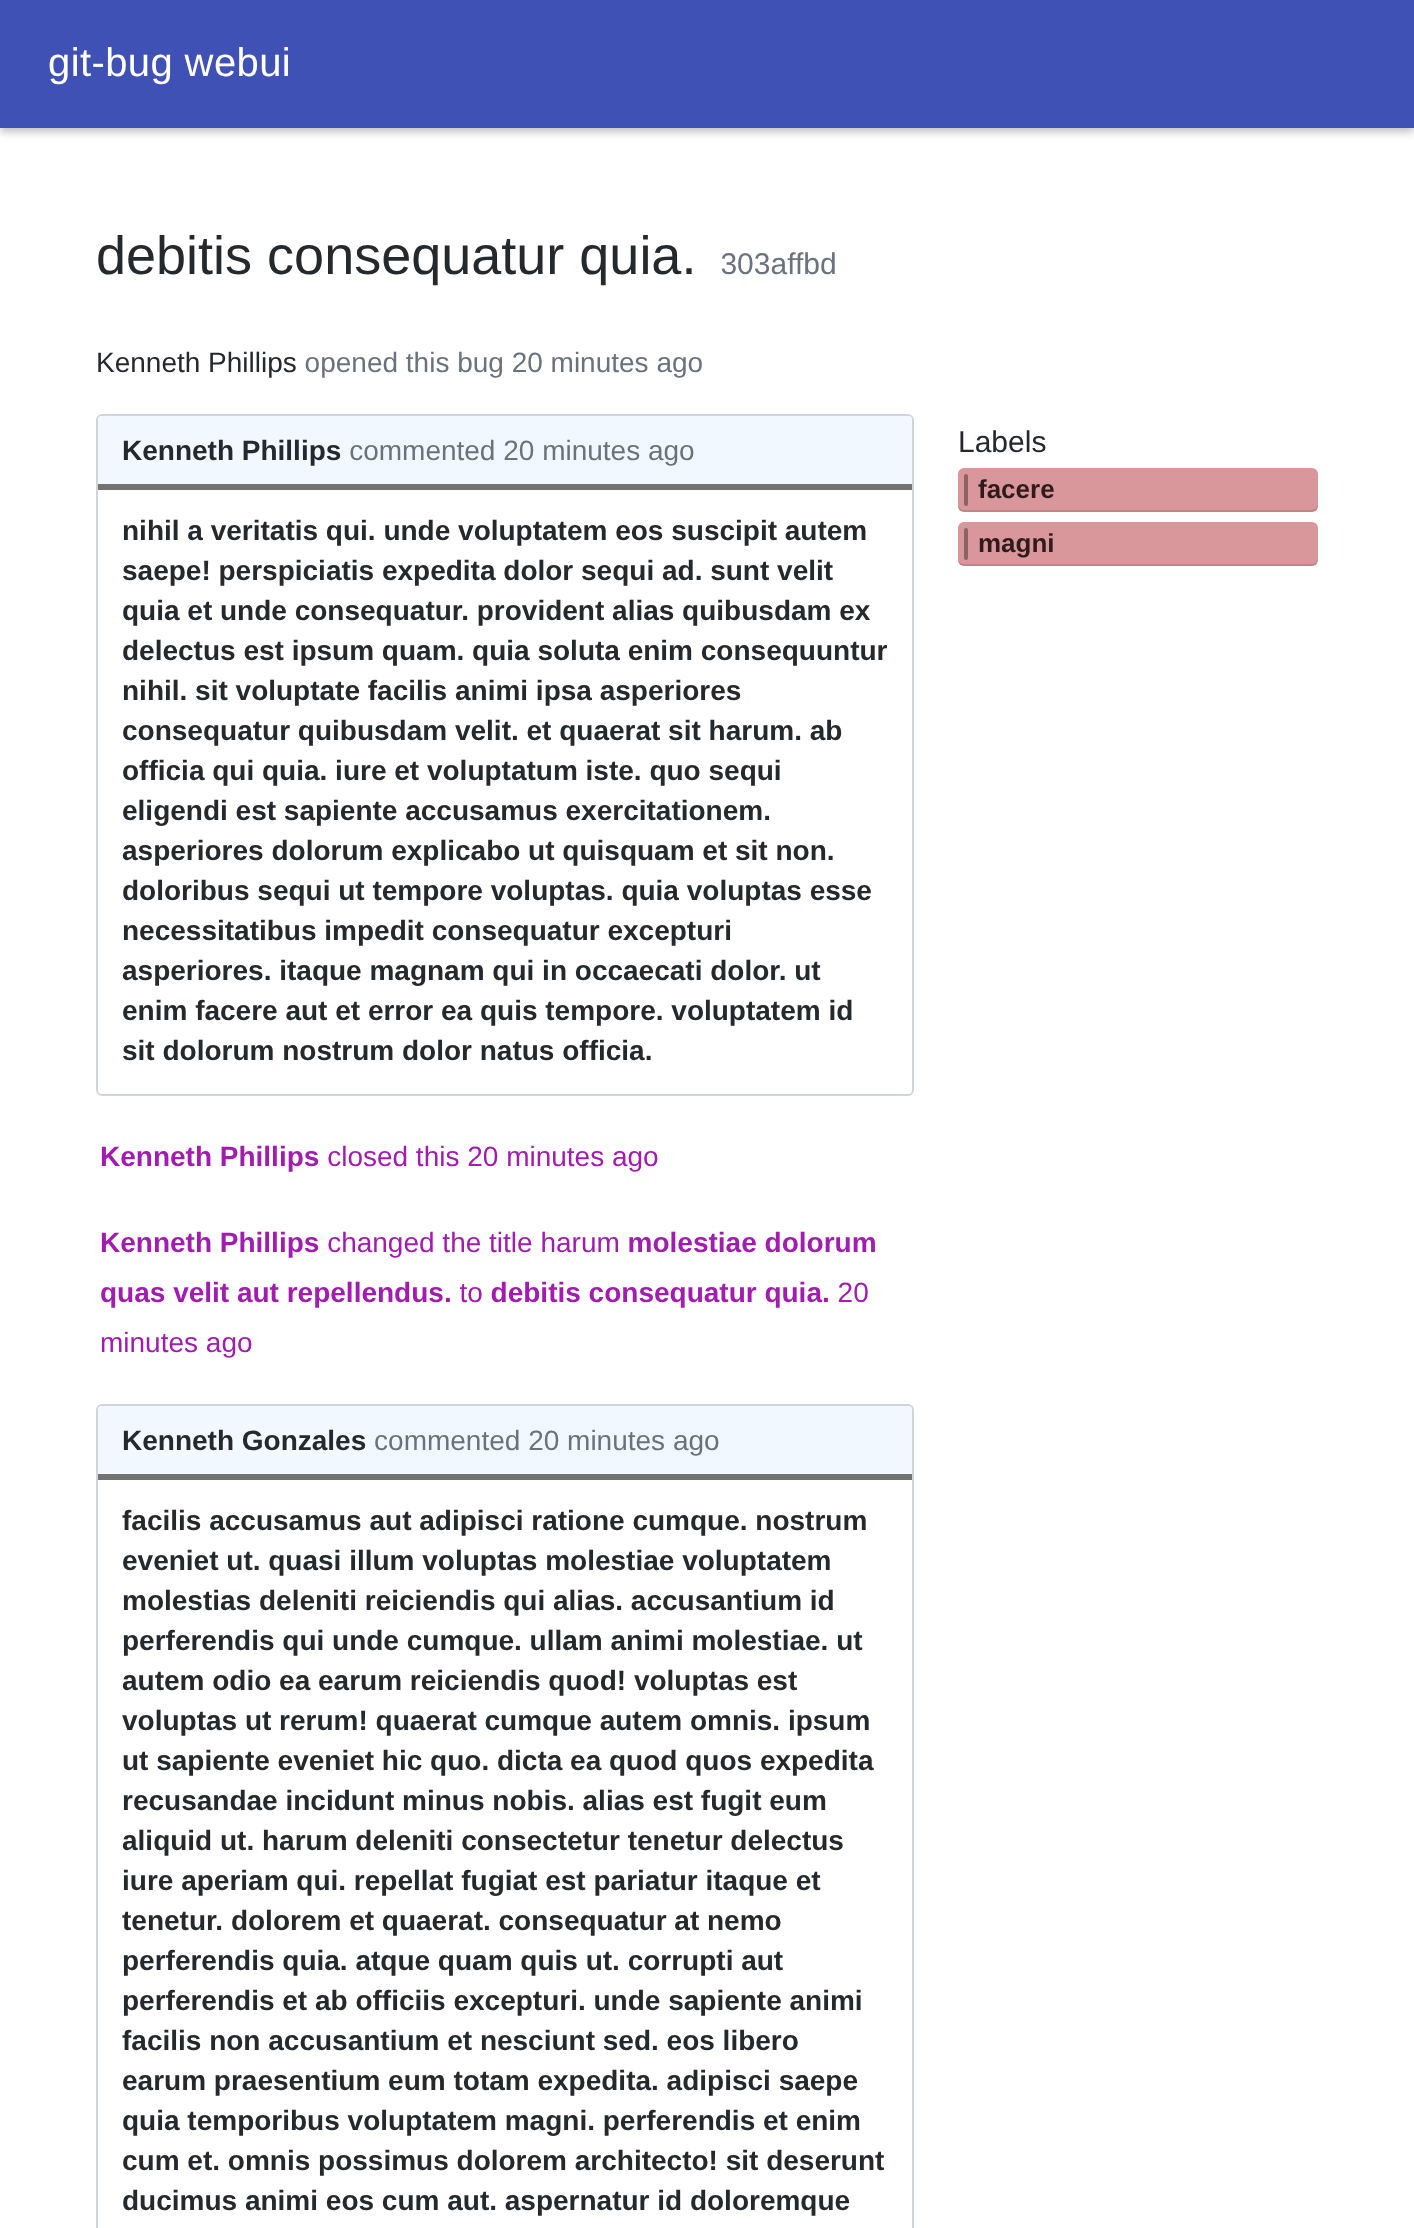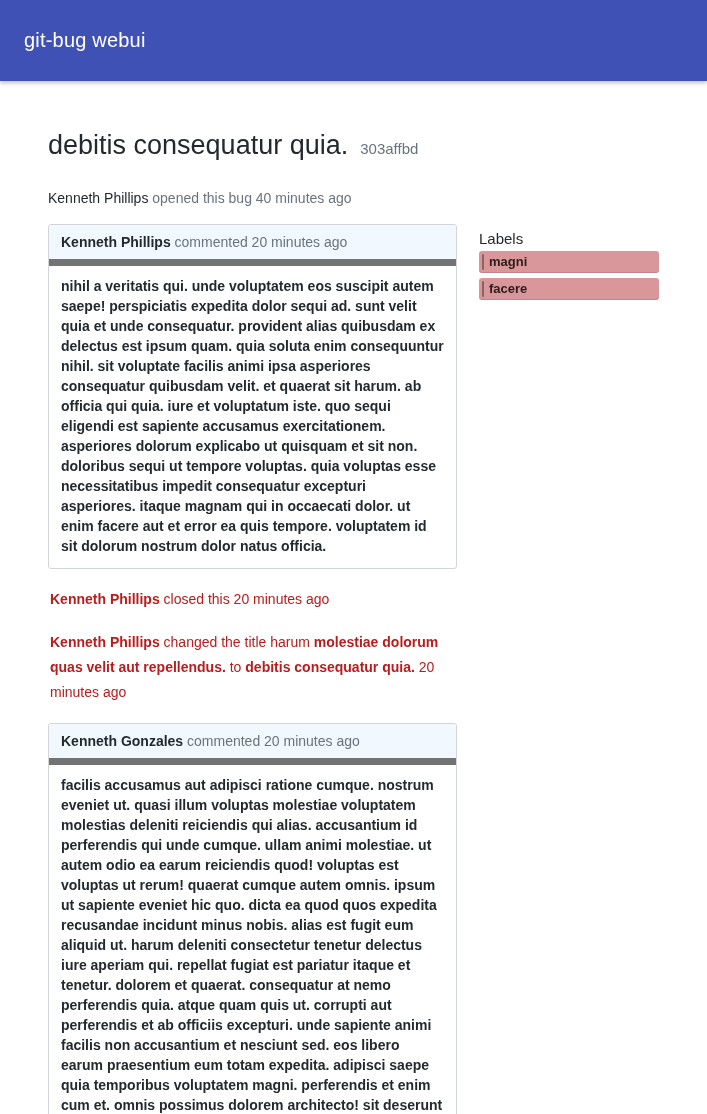--- a/index.html
+++ b/index.html
@@ -10,21 +10,21 @@
   body {
     width: 707px;
     min-height: 1114px;
     font-family: "Liberation Sans", sans-serif;
     color: #24292e;
     -webkit-font-smoothing: antialiased;
   }
 
   
   .appbar {
-    height: 81px;
+    height: 64px;
     background: #3f51b5;
     color: #ffffff;
     display: flex;
     align-items: center;
     padding: 0 24px;
     box-shadow: 0 2px 4px rgba(0,0,0,0.25);
     position: relative;
     z-index: 5;
   }
   .appbar-title {
@@ -90,21 +90,21 @@
   
   .comment {
     border: 1px solid #d1d5da;
     border-radius: 3px;
     background: #ffffff;
     margin-bottom: 18px;
     overflow: hidden;
   }
   .comment-header {
     background: #f1f8ff;
-    border-bottom: 7px solid #737373;
+    border-bottom: 3px solid #737373;
     padding: 9px 12px;
     font-size: 14px;
     color: #6a737d;
   }
   .comment-header .who {
     font-weight: bold;
     color: #24292e;
   }
   .comment-body {
     padding: 10px 12px 12px 12px;
@@ -114,21 +114,21 @@
     font-weight: bold;
   }
   .comment-body p {
     margin: 0;
   }
 
   
   .event {
     font-size: 14px;
     line-height: 25px;
-    color: #b91c1c;
+    color: #a21caf;
     margin: 0 0 18px 0;
     padding-left: 2px;
   }
   .event .who {
     font-weight: bold;
   }
   .event .strong {
     font-weight: bold;
   }
 
@@ -170,21 +170,21 @@
 <div class="page">
   <div class="container">
 
     <div class="bug-header">
       <div class="bug-title-line">
         <h1 class="bug-title">debitis consequatur quia.</h1>
         <span class="bug-hash">303affbd</span>
       </div>
       <div class="bug-sub">
         <span class="author">Kenneth Phillips</span>
-        <span>opened this bug 40 minutes ago</span>
+        <span>opened this bug 20 minutes ago</span>
       </div>
     </div>
 
     <div class="content-cols">
 
       <div class="col-main">
 
         <div class="comment">
           <div class="comment-header">
             <span class="who">Kenneth Phillips</span>
@@ -217,20 +217,20 @@
           <div class="comment-body">
             <p>facilis accusamus aut adipisci ratione cumque. nostrum eveniet ut. quasi illum voluptas molestiae voluptatem molestias deleniti reiciendis qui alias. accusantium id perferendis qui unde cumque. ullam animi molestiae. ut autem odio ea earum reiciendis quod! voluptas est voluptas ut rerum! quaerat cumque autem omnis. ipsum ut sapiente eveniet hic quo. dicta ea quod quos expedita recusandae incidunt minus nobis. alias est fugit eum aliquid ut. harum deleniti consectetur tenetur delectus iure aperiam qui. repellat fugiat est pariatur itaque et tenetur. dolorem et quaerat. consequatur at nemo perferendis quia. atque quam quis ut. corrupti aut perferendis et ab officiis excepturi. unde sapiente animi facilis non accusantium et nesciunt sed. eos libero earum praesentium eum totam expedita. adipisci saepe quia temporibus voluptatem magni. perferendis et enim cum et. omnis possimus dolorem architecto! sit deserunt ducimus animi eos cum aut. aspernatur id doloremque voluptas quisquam praesentium. soluta qui consequatur voluptatem dolorum. delectus excepturi ut explicabo ipsa nostrum voluptas aspernatur quia. sit quod ullam qui in dignissimos et quibusdam. voluptas assumenda reprehenderit animi harum aut.</p>
           </div>
         </div>
 
       </div>
 
       <div class="col-side">
         <div class="side-title">Labels</div>
         <div>
+          <span class="label-chip" style="background: rgb(217, 151, 155);">facere</span>
           <span class="label-chip" style="background: rgb(217, 151, 155);">magni</span>
-          <span class="label-chip" style="background: rgb(217, 151, 155);">facere</span>
         </div>
       </div>
 
     </div>
   </div>
 </div>
 
 </body></html>

